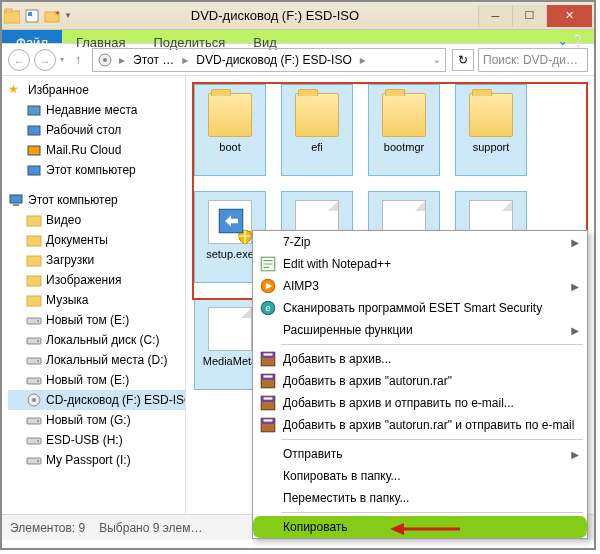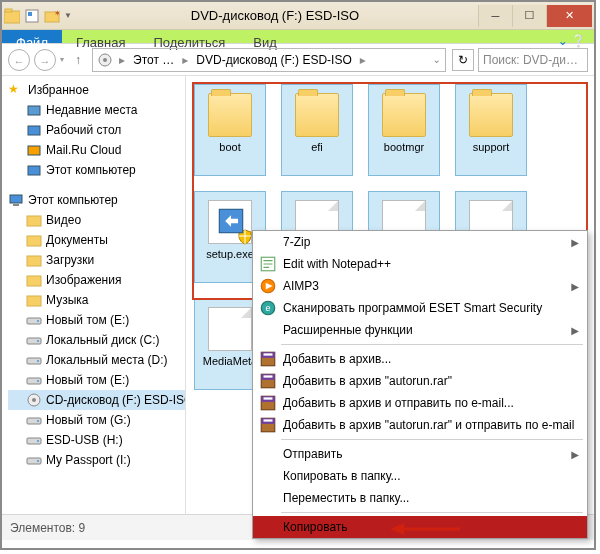--- a/index.html
+++ b/index.html
@@ -37,21 +37,21 @@
   .gitem { width:72px; height:92px; display:flex; flex-direction:column; align-items:center; justify-content:flex-start; padding-top:8px; margin:2px; border:1px solid #7fbadc; background:#cde8f7; }
   .gitem .icon48 { width:44px; height:44px; margin-bottom:4px;}
   .gitem .lbl { font-size:11px; text-align:center; width:66px; overflow:hidden; white-space:nowrap; text-overflow:ellipsis;}
   .statusbar { height:26px; border-top:1px solid #d8d8d8; display:flex; align-items:center; padding:0 8px; gap:14px; font-size:12px; color:#555; background:#f4f4f4;}
   .status-right { margin-left:auto; display:flex; gap:2px;}
   .view-btn { width:22px; height:18px; border:1px solid #b8b8b8; background:#e8e8e8;}
   .view-btn.active { background:#cde6f7; border-color:#5a9bd4;}
 
   .ctx { position:absolute; left:252px; top:230px; width:336px; background:#fff; border:1px solid #a0a0a0; box-shadow:3px 3px 6px rgba(0,0,0,.25); padding:0 0;}
   .ctx-item { display:flex; align-items:center; height:22px; padding:0 8px 0 30px; position:relative; font-size:12px;}
-  .ctx-item.sel { background:#b91c1c; }
+  .ctx-item.sel { background:#84cc16;border-radius:7px; }
   .ctx-item .ci { position:absolute; left:6px; width:18px; height:18px; display:flex; align-items:center; justify-content:center;}
   .ctx-item .arrow { margin-left:auto; color:#666; font-size:10px;}
   .ctx-sep { height:1px; background:#d0d0d0; margin:3px 4px 3px 28px;}
 
   .red-arrow { position:absolute; left:390px; top:522px; width:72px; height:14px; pointer-events:none;}
 
   
   .folder48 { background:linear-gradient(#ffe9a8,#f7cf66); border:1px solid #d6b24a; border-radius:2px; position:relative;}
   .folder48:before { content:""; position:absolute; top:-5px; left:2px; width:18px; height:6px; background:#f7cf66; border:1px solid #d6b24a; border-bottom:none; border-radius:2px 2px 0 0;}
   .file48 { background:#fff; border:1px solid #bbb; position:relative;}
@@ -305,20 +305,21 @@
             <div class="icon48 file48"></div>
             <div class="lbl">MediaMeta</div>
           </div>
         </div>
       <div class="sel-rect"></div>
     </div>
   </div>
 
   <div class="statusbar">
     <span>Элементов: 9</span>
+    <span>Выбрано 9 элем…</span>
     <div class="status-right">
       <div class="view-btn"></div>
       <div class="view-btn active"></div>
     </div>
   </div>
 </div>
 
 <div class="ctx" id="ctx">
     <div class="ctx-item">
       <span>7-Zip</span>

